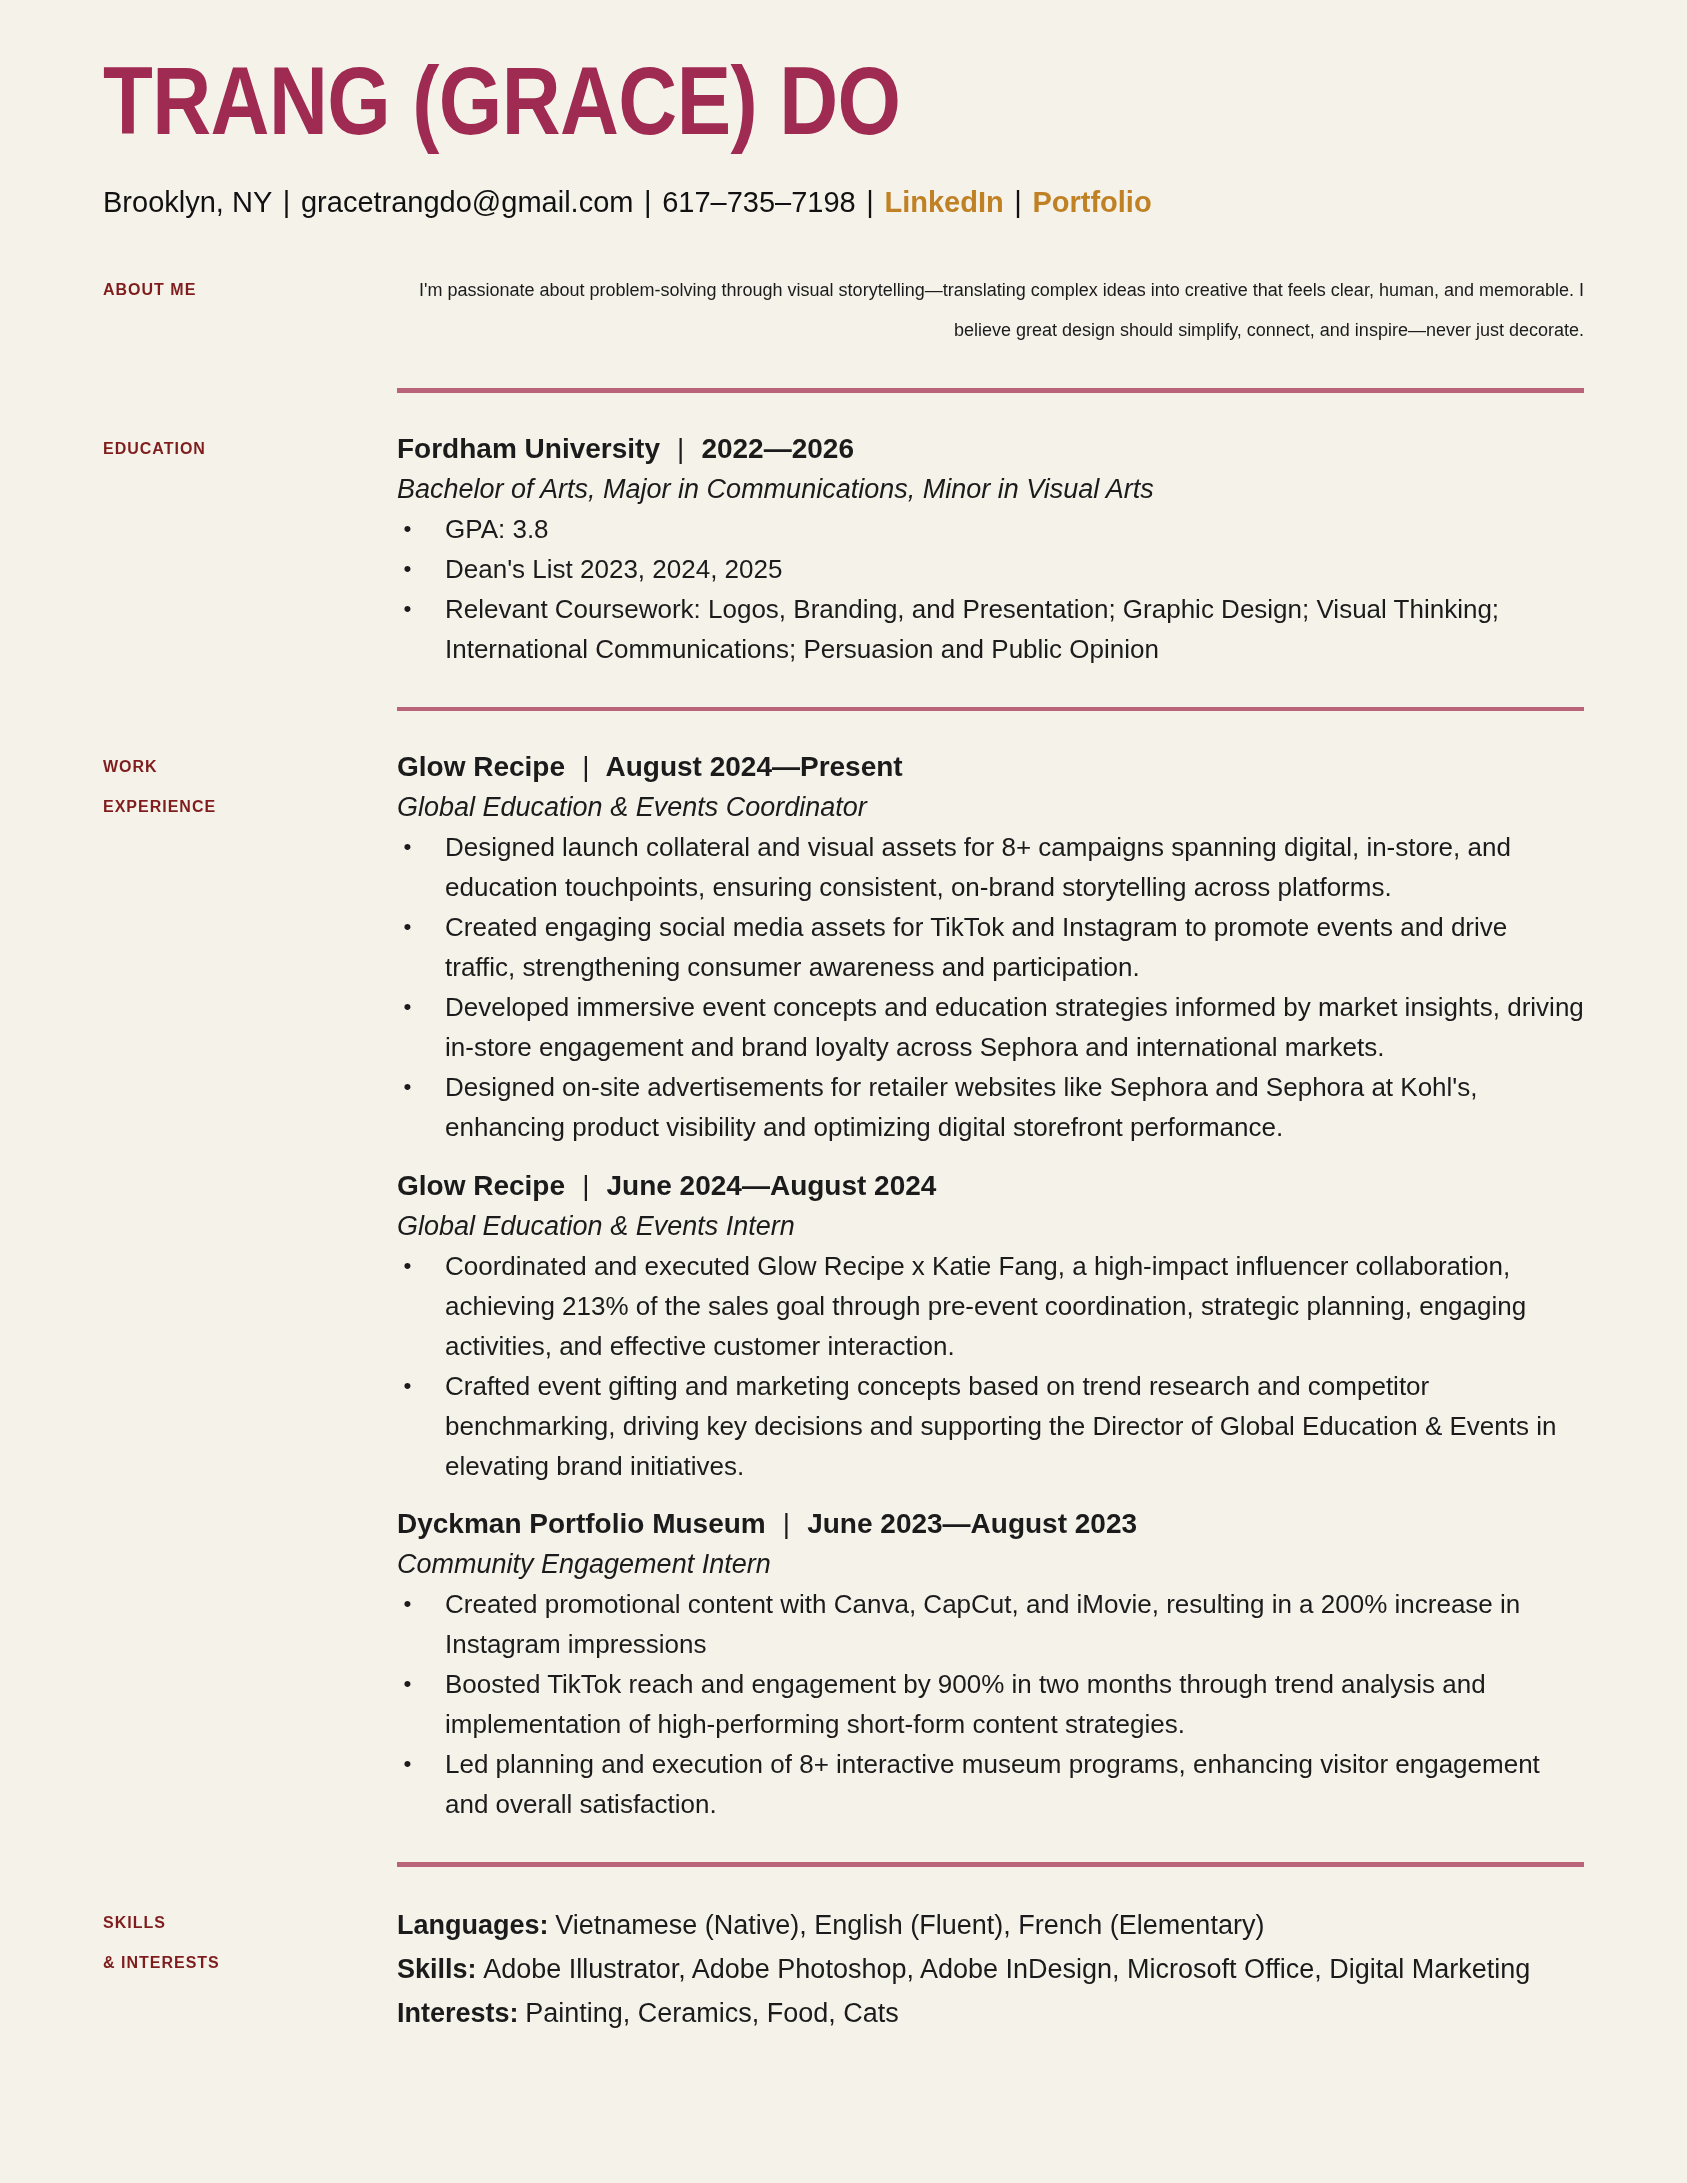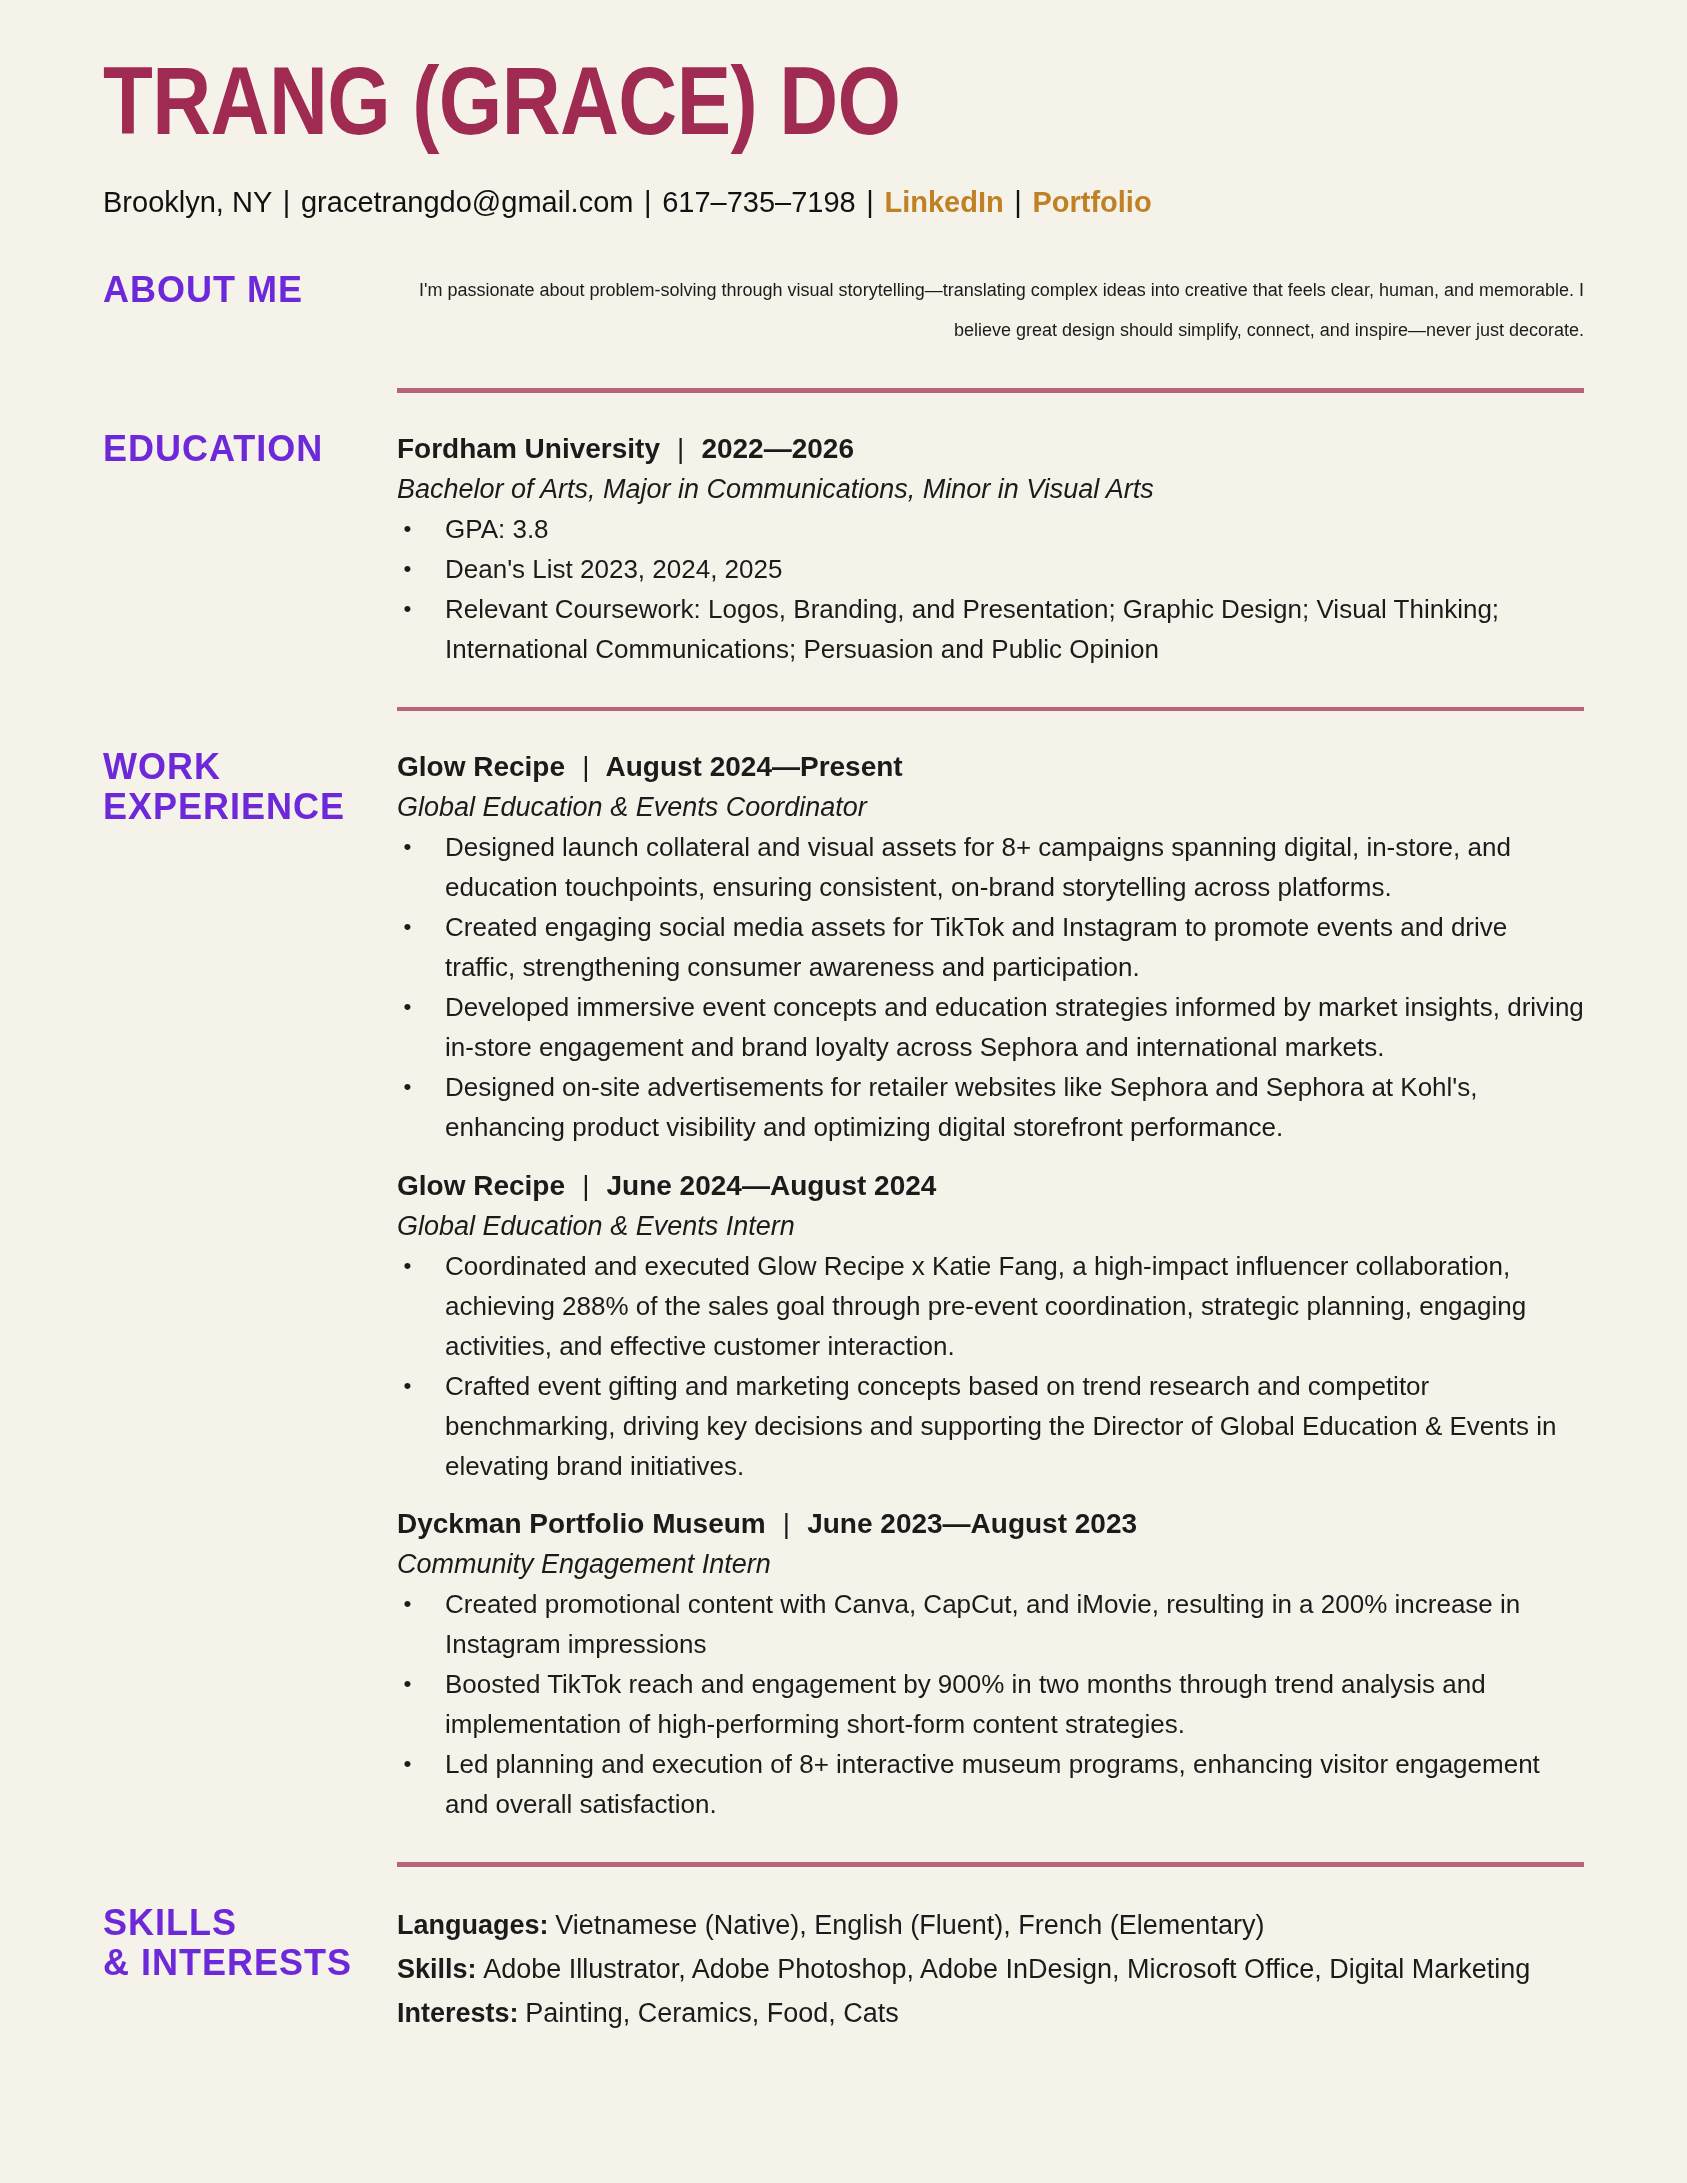--- a/index.html
+++ b/index.html
@@ -44,23 +44,23 @@
     cursor: pointer;
   }
 
   
   .section {
     display: grid;
     grid-template-columns: 294px 1fr;
     align-items: start;
   }
   .label {
-    color: #6d28d9;
-    font-weight: 700;
-    font-size: 36px;
+    color: #7f1d1d;
+    font-weight: 700;
+    font-size: 16px;
     line-height: 40px;
     letter-spacing: 1px;
     white-space: pre-line;
     padding-top: 0;
   }
   .section-about { margin-top: 50px; }
 
   .body-text { font-size: 18px; line-height: 40px; text-align: right; }
 
   .divider {
@@ -178,21 +178,21 @@
       <article class="job">
         <div class="entry-head">
           <span>Glow Recipe</span>
           <span class="pipe">|</span>
           <span>June 2024—August 2024</span>
         </div>
         <div class="entry-title">Global Education &amp; Events Intern</div>
         <ul class="bullets">
           <li class="bullet">
             <span class="bullet-marker">•</span>
-            <span class="bullet-text">Coordinated and executed Glow Recipe x Katie Fang, a high-impact influencer collaboration, achieving 288% of the sales goal through pre-event coordination, strategic planning, engaging activities, and effective customer interaction.</span>
+            <span class="bullet-text">Coordinated and executed Glow Recipe x Katie Fang, a high-impact influencer collaboration, achieving 213% of the sales goal through pre-event coordination, strategic planning, engaging activities, and effective customer interaction.</span>
           </li>
           <li class="bullet">
             <span class="bullet-marker">•</span>
             <span class="bullet-text">Crafted event gifting and marketing concepts based on trend research and competitor benchmarking, driving key decisions and supporting the Director of Global Education &amp; Events in elevating brand initiatives.</span>
           </li>
         </ul>
       </article>
 
       <article class="job">
         <div class="entry-head">

